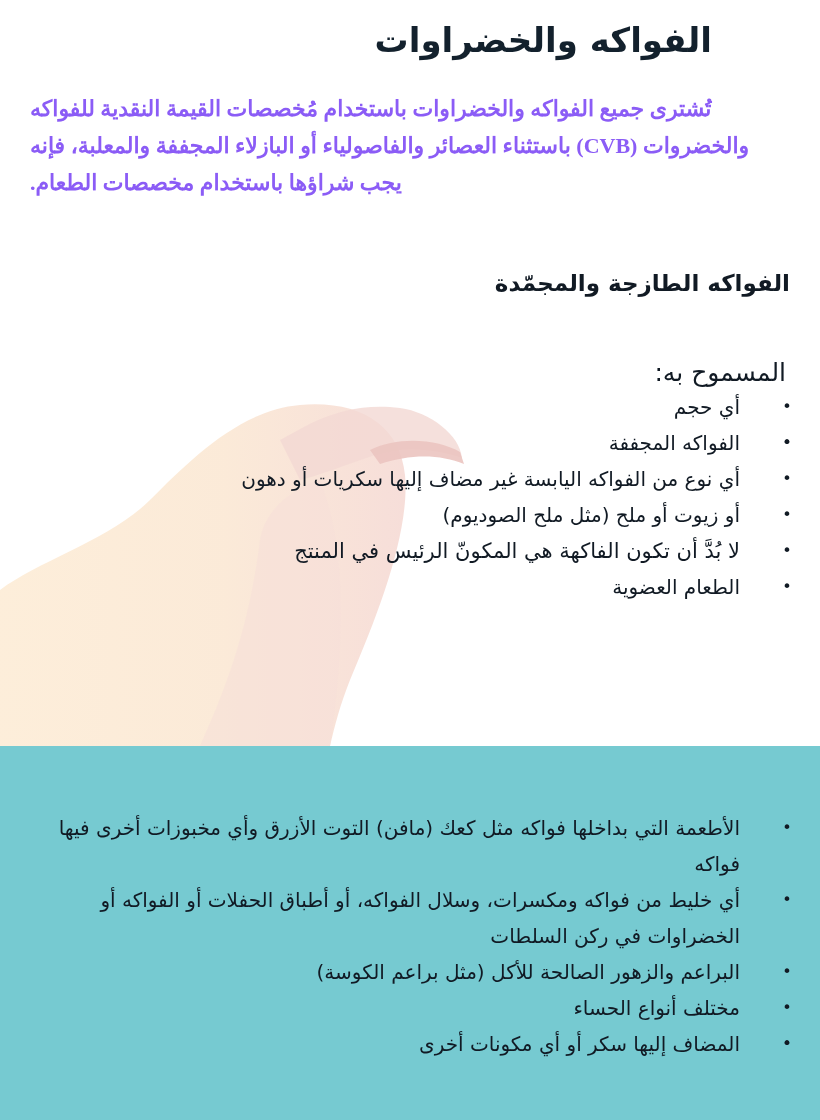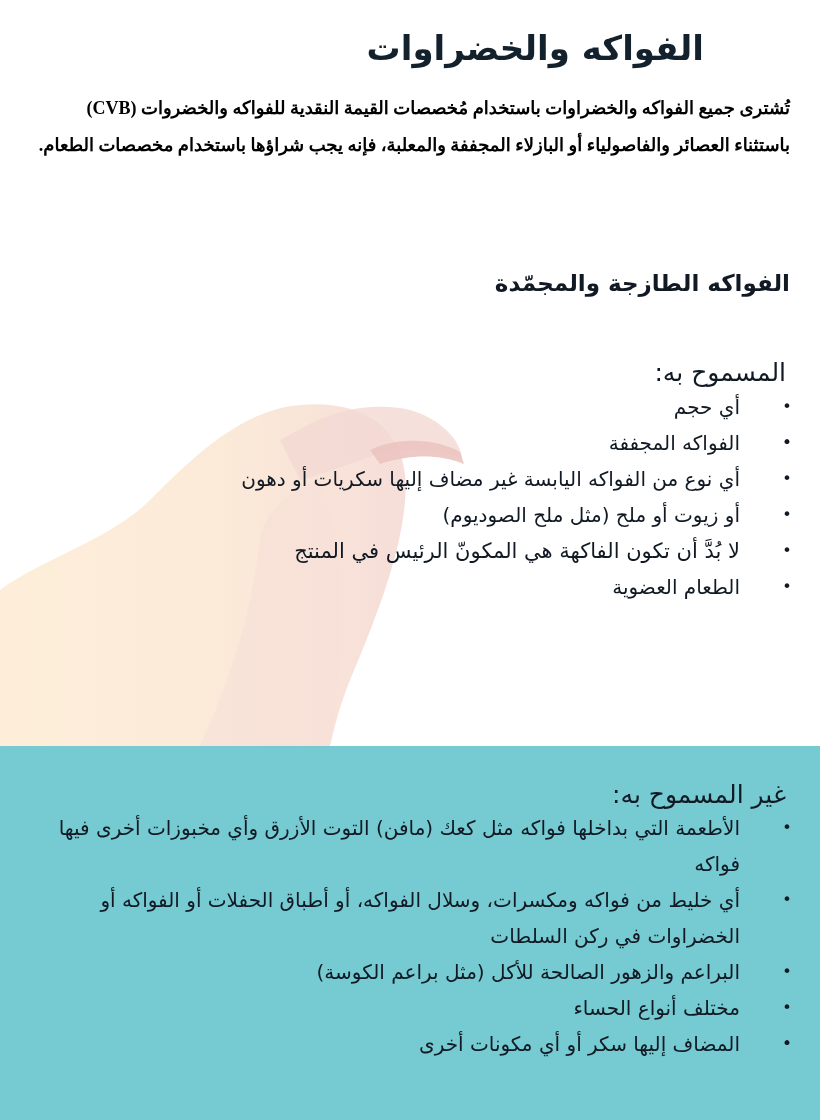--- a/index.html
+++ b/index.html
@@ -29,39 +29,39 @@
       pointer-events: none;
     }
     .content {
       position: relative;
       z-index: 1;
     }
     .title {
       position: absolute;
       right: 104px;
       top: 14px;
-      margin: 12px;
+      margin: 4px;
       font-size: 34px;
       font-weight: bold;
       color: #13212d;
       line-height: 1.3;
       white-space: nowrap;
     }
     .intro {
       position: absolute;
       left: 30px;
       right: 30px;
       top: 90px;
       margin: 0;
-      text-align: right;
+      text-align: left;
       font-family: "Liberation Serif", "DejaVu Serif", serif;
       font-weight: bold;
-      font-size: 18px;
+      font-size: 22px;
       line-height: 37px;
-      color: #000000;
+      color: #8b5cf6;
     }
     .section-title {
       position: absolute;
       right: 26px;
       top: 266px;
       margin: 4px;
       font-size: 23px;
       font-weight: bold;
       color: #111a24;
       white-space: nowrap;
@@ -160,21 +160,20 @@
       <li><span class="bullet">•</span><span>الفواكه المجففة</span></li>
       <li><span class="bullet">•</span><span>أي نوع من الفواكه اليابسة غير مضاف إليها سكريات أو دهون</span></li>
       <li><span class="bullet">•</span><span>أو زيوت أو ملح (مثل ملح الصوديوم)</span></li>
       <li class="larger"><span class="bullet">•</span><span>لا بُدَّ أن تكون الفاكهة هي المكونّ الرئيس في المنتج</span></li>
       <li><span class="bullet">•</span><span>الطعام العضوية</span></li>
     </ul>
   </div>
 
   <div class="teal-band"></div>
 
-  <h3 class="list-heading not-allowed-heading">غير المسموح به:</h3>
 
   <ul class="list not-allowed-list">
     <li><span class="bullet">•</span><span>الأطعمة التي بداخلها فواكه مثل كعك (مافن) التوت الأزرق وأي مخبوزات أخرى فيها فواكه</span></li>
     <li><span class="bullet">•</span><span>أي خليط من فواكه ومكسرات، وسلال الفواكه، أو أطباق الحفلات أو الفواكه أو الخضراوات في ركن السلطات</span></li>
     <li><span class="bullet">•</span><span>البراعم والزهور الصالحة للأكل (مثل براعم الكوسة)</span></li>
     <li><span class="bullet">•</span><span>مختلف أنواع الحساء</span></li>
     <li><span class="bullet">•</span></li>
     <li><span class="bullet">•</span><span>المضاف إليها سكر أو أي مكونات أخرى</span></li>
   </ul>
 

